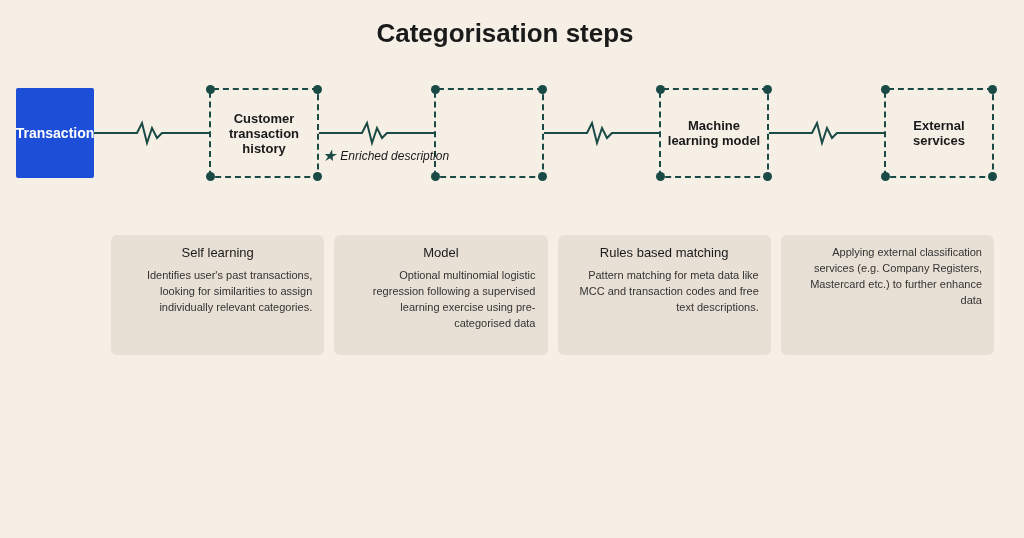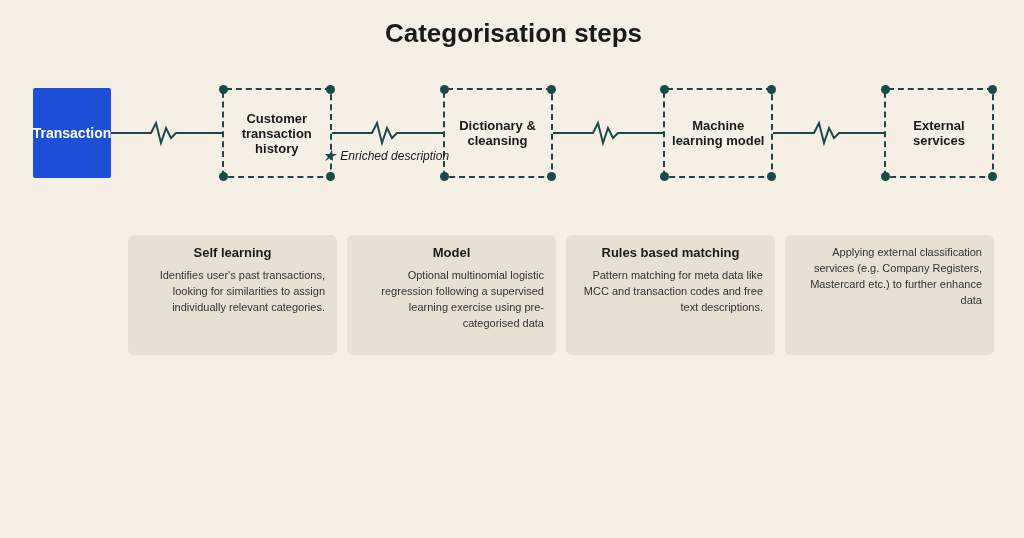--- a/index.html
+++ b/index.html
@@ -9,21 +9,21 @@
       width: 1024px;
       height: 538px;
       overflow: hidden;
       position: relative;
     }
     .page {
       width: 1024px;
       height: 538px;
       background: #f5efe6;
       position: relative;
-      padding: 18px 30px 10px 33px;
+      padding: 18px 30px 10px 16px;
     }
     .title {
       text-align: center;
       font-size: 26px;
       font-weight: 800;
       color: #1a1a1a;
       margin-bottom: 14px;
       font-family: 'Arial', sans-serif;
     }
     
@@ -126,21 +126,21 @@
       padding-left: 95px;
     }
     .info-card {
       background: #e8e0d5;
       border-radius: 6px;
       flex: 1;
       padding: 10px 12px;
       min-height: 120px;
     }
     .info-card-title {
-      font-weight: 700;
+      font-weight: 400;
       font-size: 13px;
       color: #1a1a1a;
       text-align: center;
       margin-bottom: 8px;
     }
     .info-card-body {
       font-size: 11px;
       color: #333;
       text-align: right;
       line-height: 1.45;
@@ -186,21 +186,20 @@
         <polyline points="0,15 10,15 15,5 20,25 25,10 30,20 35,15 50,15" stroke="#1a4a45" stroke-width="2" fill="none"></polyline>
       </svg>
       <div class="line"></div>
     </div>
 
     <div class="step-box">
       <span class="dot dot-tl"></span>
       <span class="dot dot-tr"></span>
       <span class="dot dot-bl"></span>
       <span class="dot dot-br"></span>
-      <span>Dictionary &amp; cleansing</span>
     </div>
 
     <div class="connector">
       <div class="line"></div>
       <svg class="heartbeat-svg heartbeat" viewBox="0 0 50 30" fill="none" xmlns="http://www.w3.org/2000/svg">
         <polyline points="0,15 10,15 15,5 20,25 25,10 30,20 35,15 50,15" stroke="#1a4a45" stroke-width="2" fill="none"></polyline>
       </svg>
       <div class="line"></div>
     </div>
 

